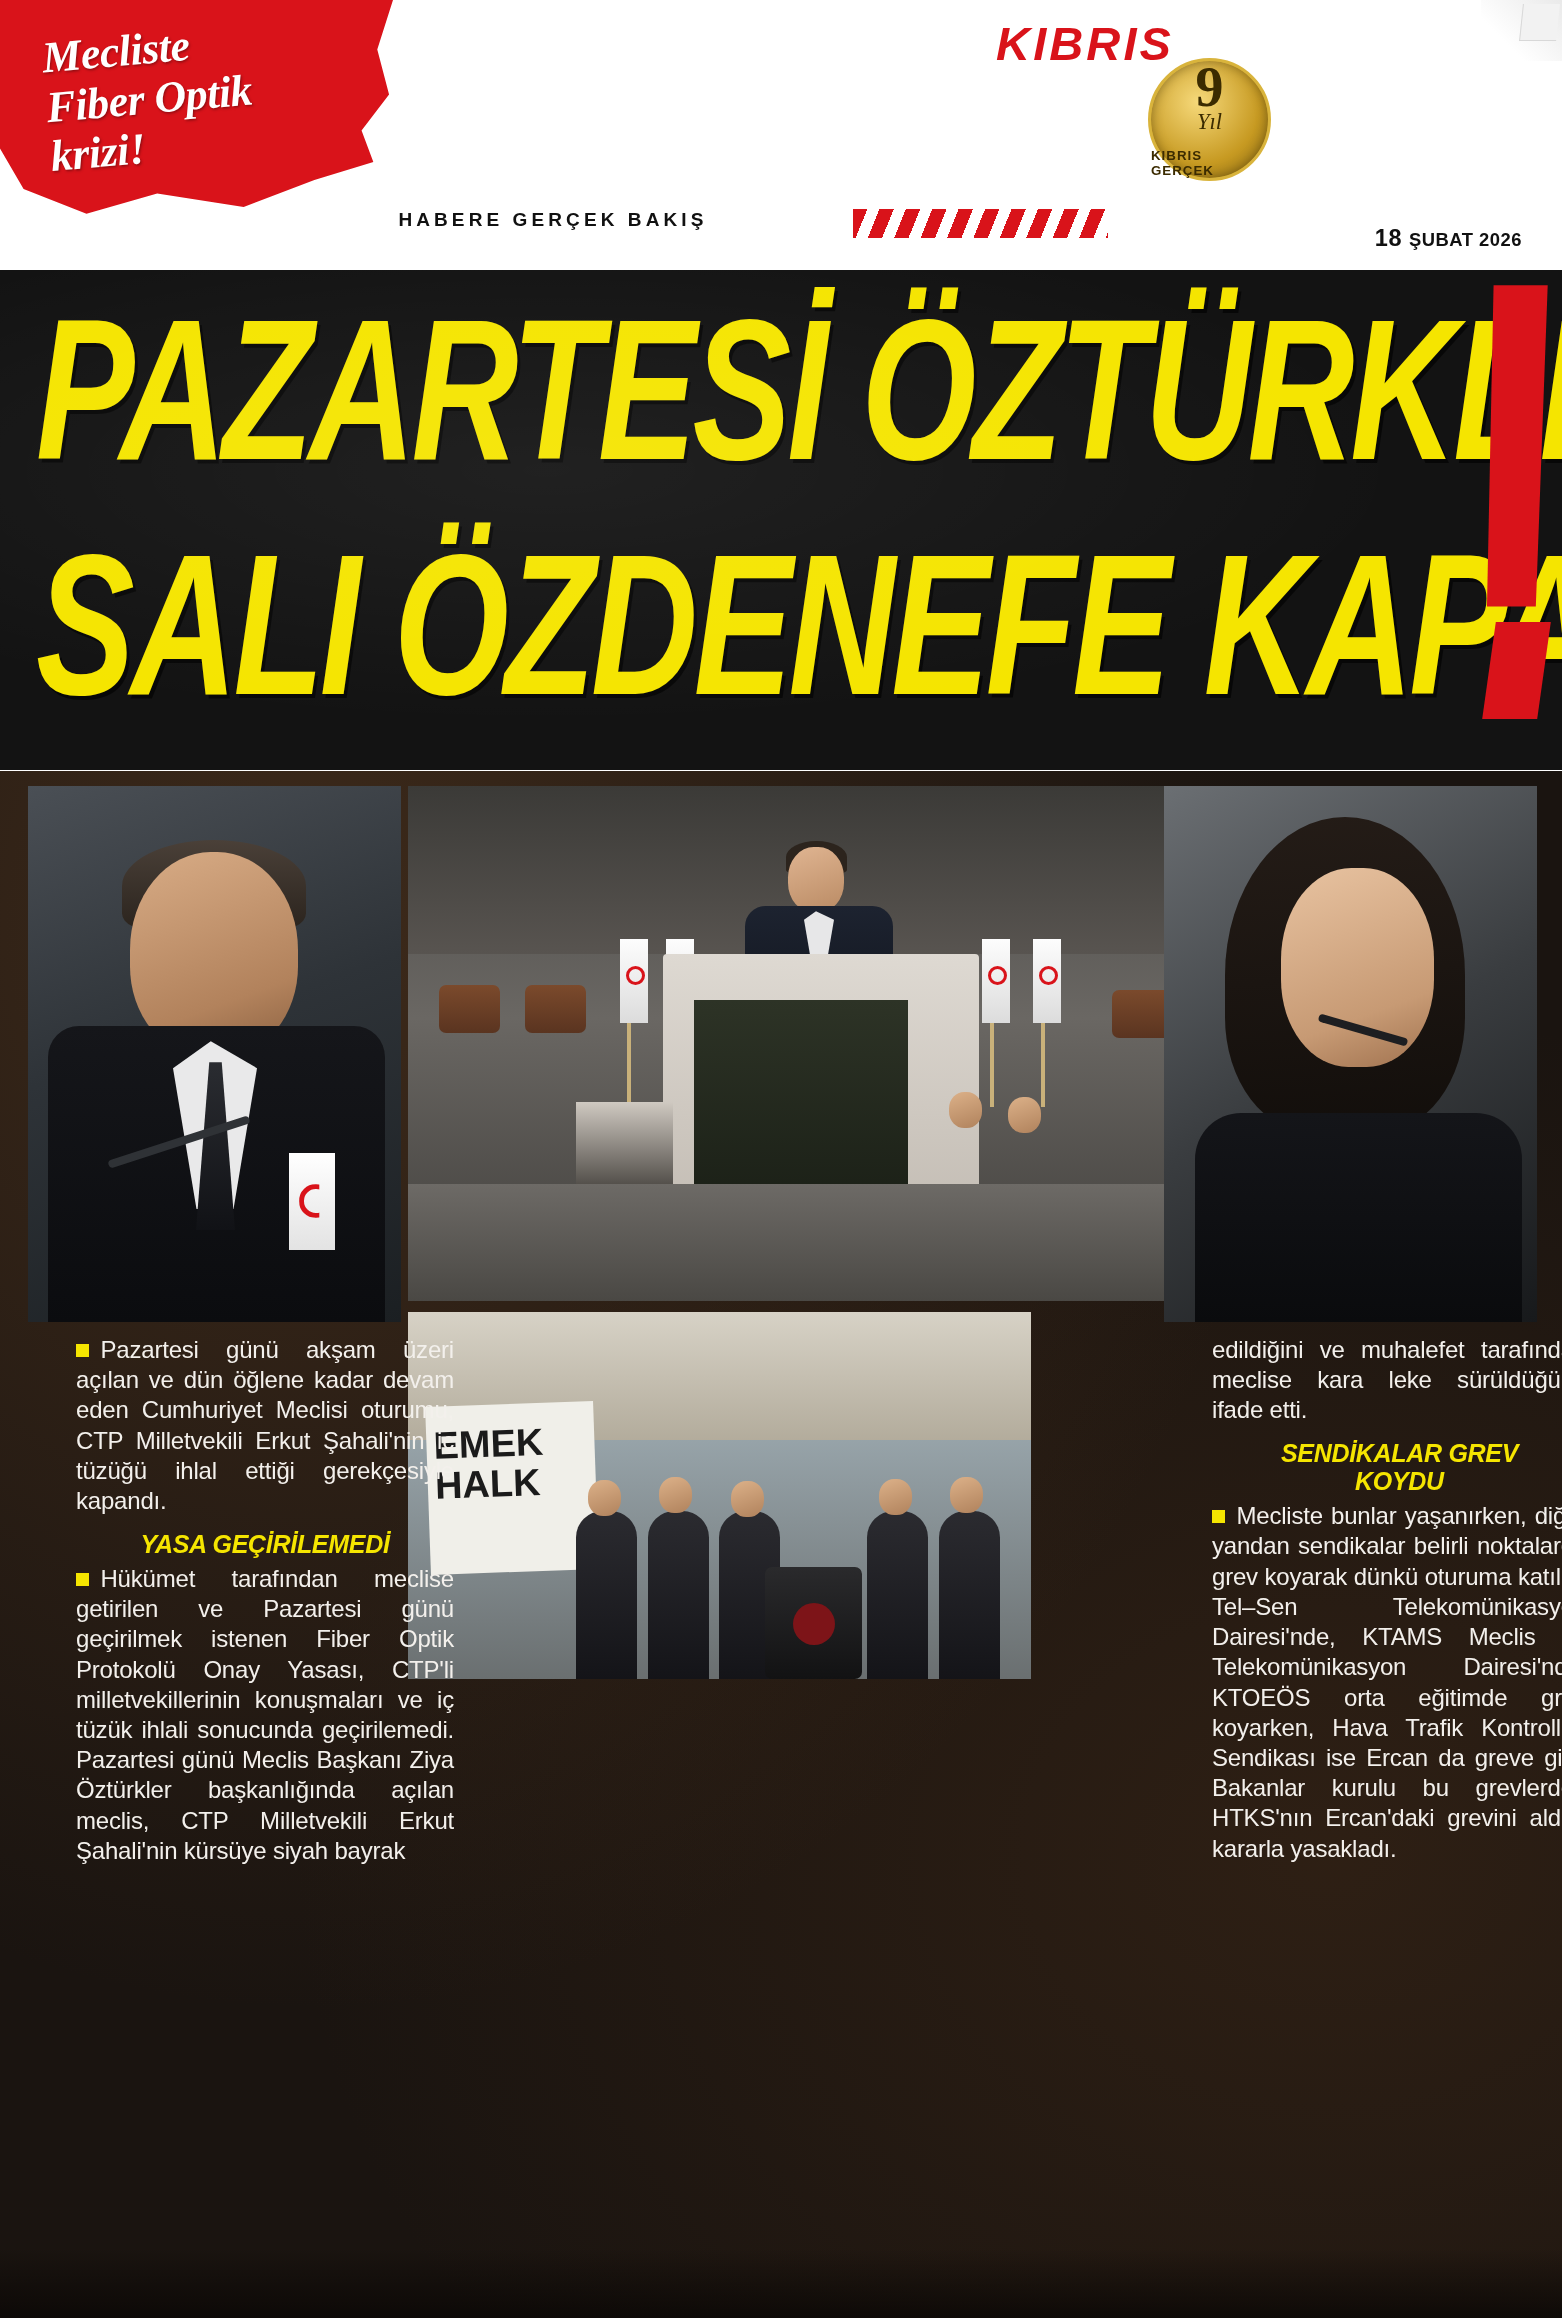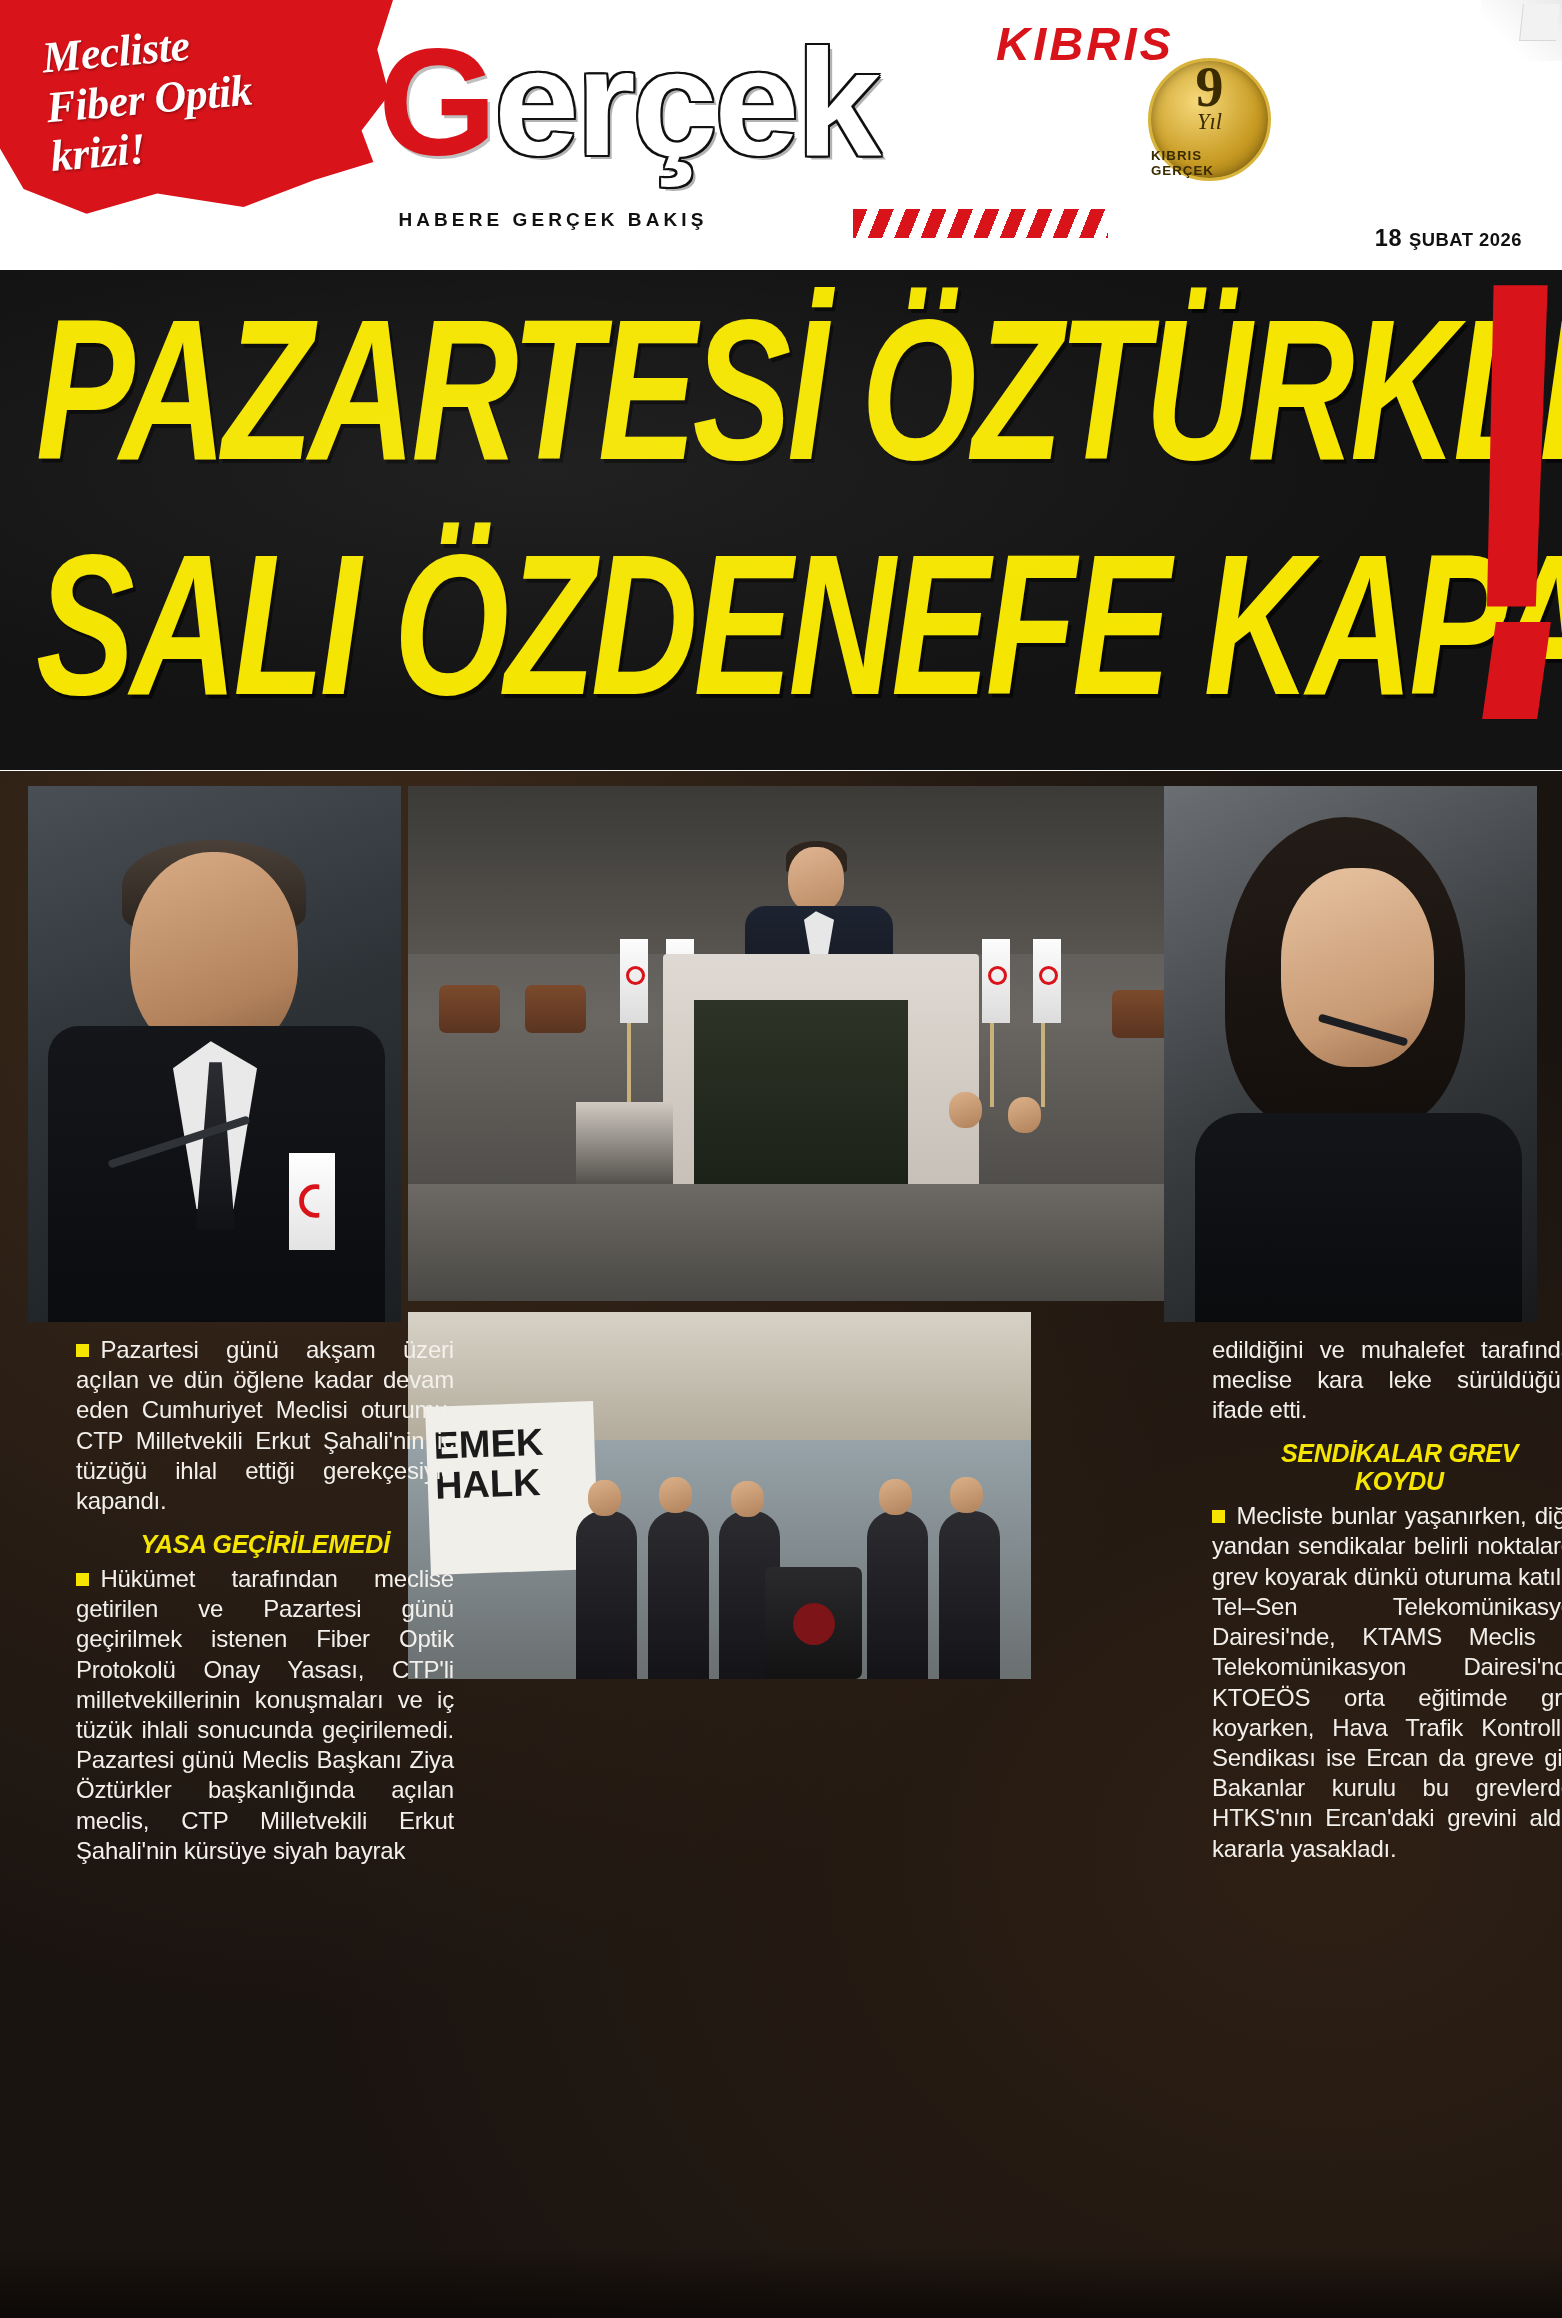--- a/index.html
+++ b/index.html
@@ -502,21 +502,20 @@
     <div class="masthead-shade"></div>
     <div class="corner-fold"></div>
 
     <div class="teaser"></div>
     <div class="teaser-text" style="white-space: pre-line;">Mecliste
 Fiber Optik
 krizi!</div>
 
     <div class="logo-wrap">
       <div class="kibris">KIBRIS</div>
-      <div class="gercek"><span class="red">G</span><span class="white">erçek</span></div>
       <div class="slogan">HABERE GERÇEK BAKIŞ</div>
       <div class="slogan-bars"></div>
       <div class="badge">
         <div class="num">9</div>
         <div class="yil">Yıl</div>
         <div class="sub">KIBRIS GERÇEK</div>
       </div>
     </div>
 
     <div class="date"><span>18</span> <span class="small">ŞUBAT 2026</span></div>

